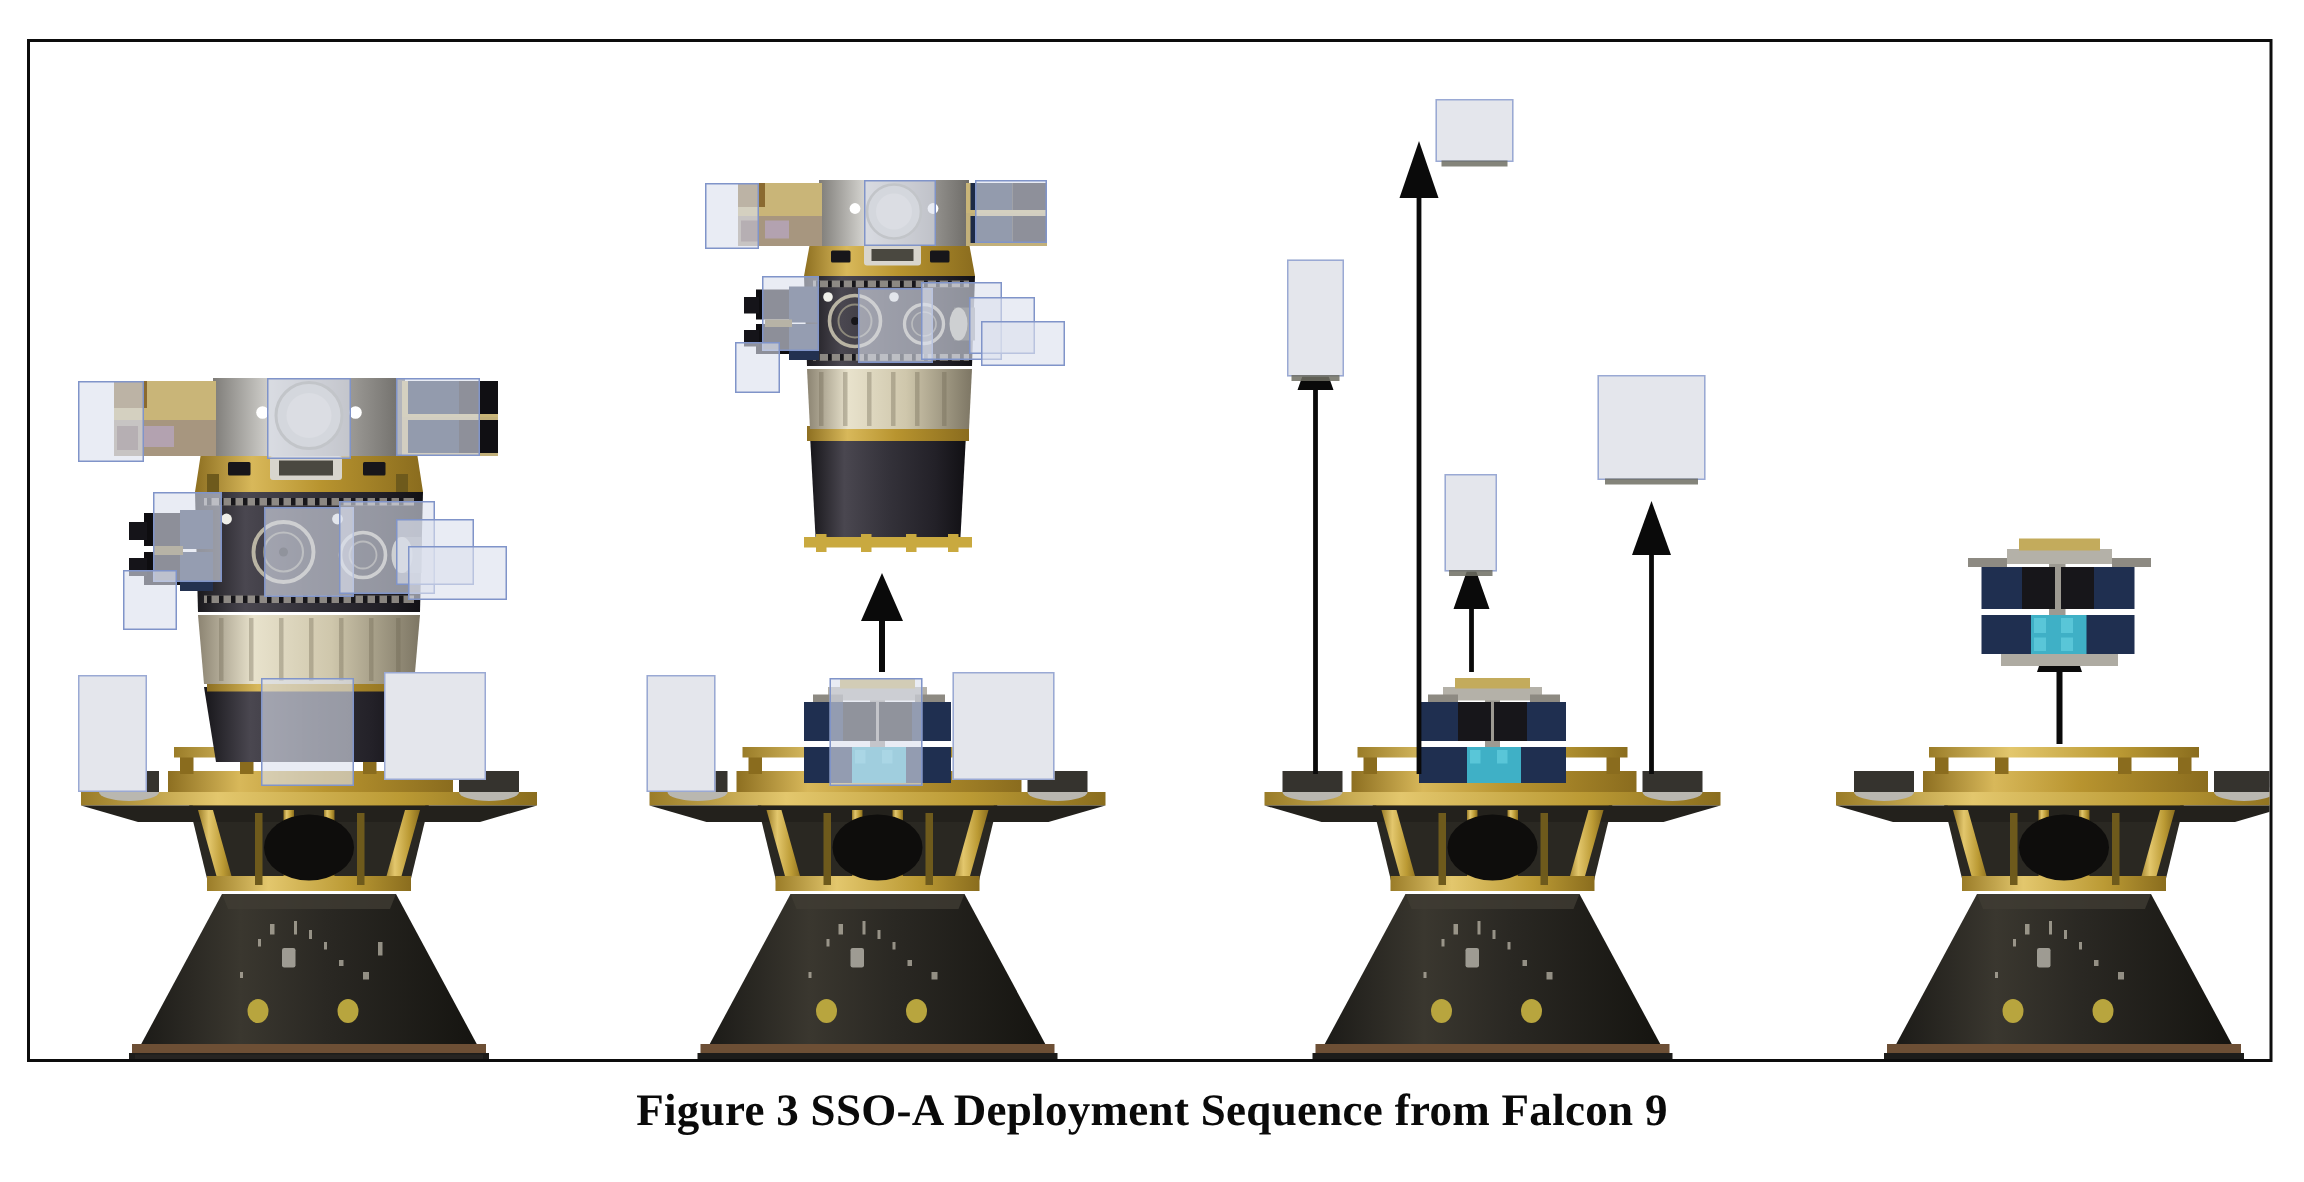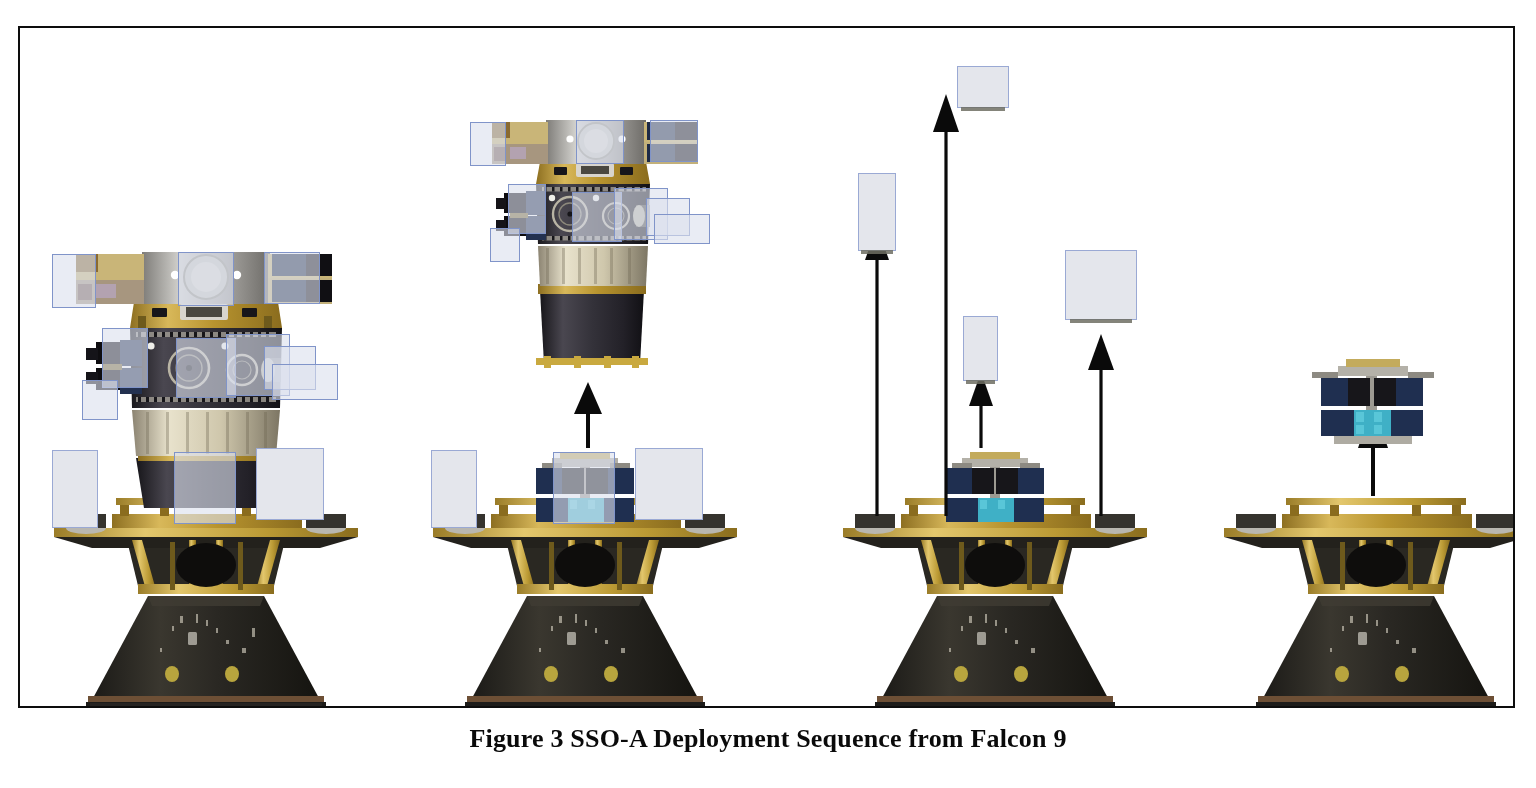--- a/index.html
+++ b/index.html
@@ -9,21 +9,21 @@
   
   .figure-frame{
     position:absolute;left:18px;top:26px;width:1497px;height:682px;
     border:2.5px solid #0d0d0d;background:#ffffff;box-sizing:border-box;
   }
   .figure-canvas{position:absolute;inset:0;overflow:hidden;}
 
   
   .caption{
     position:absolute;left:0;top:724px;width:1536px;text-align:center;
-    font-family:"Liberation Serif",serif;font-weight:bold;font-size:26px;
+    font-family:"Liberation Serif",serif;font-weight:bold;font-size:30px;
     color:#0a0a0a;letter-spacing:.2px;white-space:nowrap;
   }
 
   
   .panel{position:absolute;top:0;height:682px;}
 
   
   svg.art{position:absolute;left:0;top:0;overflow:visible;}
 
   

